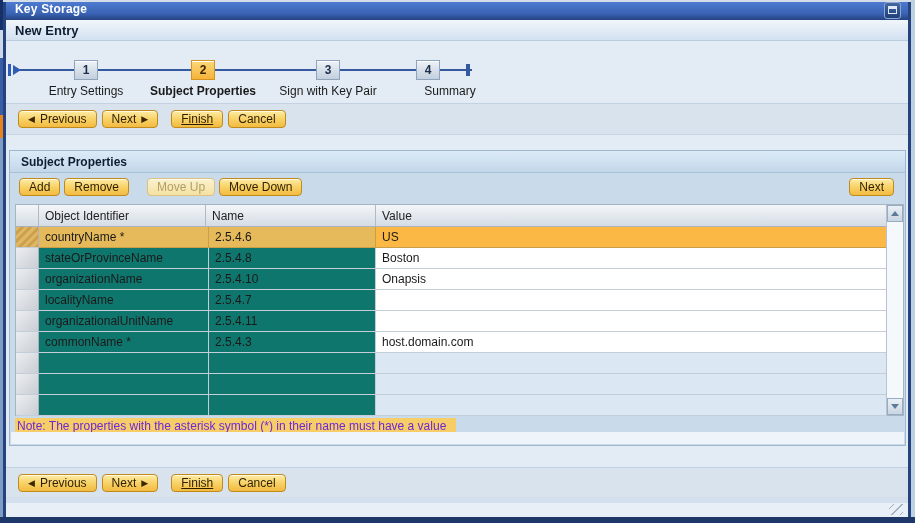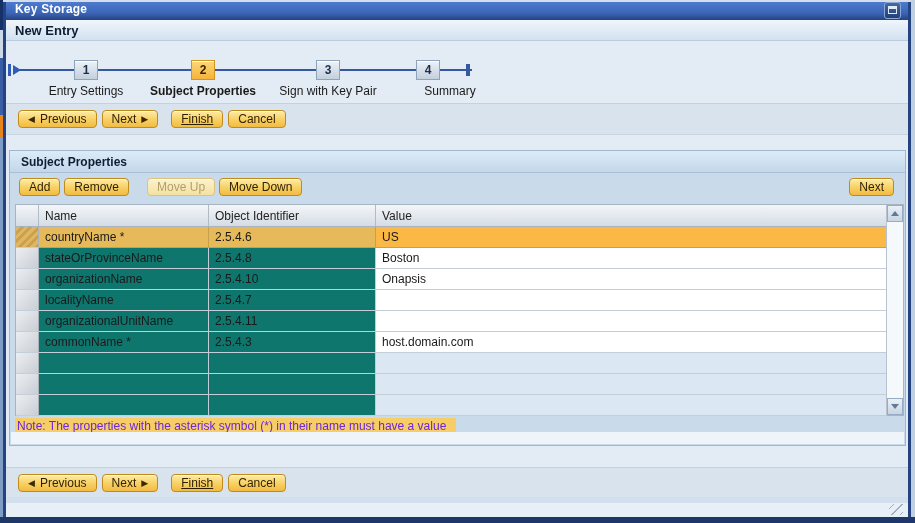--- a/index.html
+++ b/index.html
@@ -200,22 +200,22 @@
         </button>
       <div class="flex"></div>
       <button class="btn" style="margin-right:0;">
           <span>Next</span>
         </button>
     </div>
 
     <div id="grid">
       <div class="trow hdr">
         <div class="cell c-sel"></div>
+        <div class="cell c-oid">Object Identifier</div>
         <div class="cell c-name">Name</div>
-        <div class="cell c-oid">Object Identifier</div>
         <div class="cell c-val" style="background:linear-gradient(#f3f6f9,#d5dce4);">Value</div>
       </div>
       <div id="table-rows">
           <div class="trow selected">
             <div class="cell c-sel"></div>
             <div class="cell c-name">countryName *</div>
             <div class="cell c-oid">2.5.4.6</div>
             <div class="cell c-val">US</div>
           </div>
           <div class="trow">

